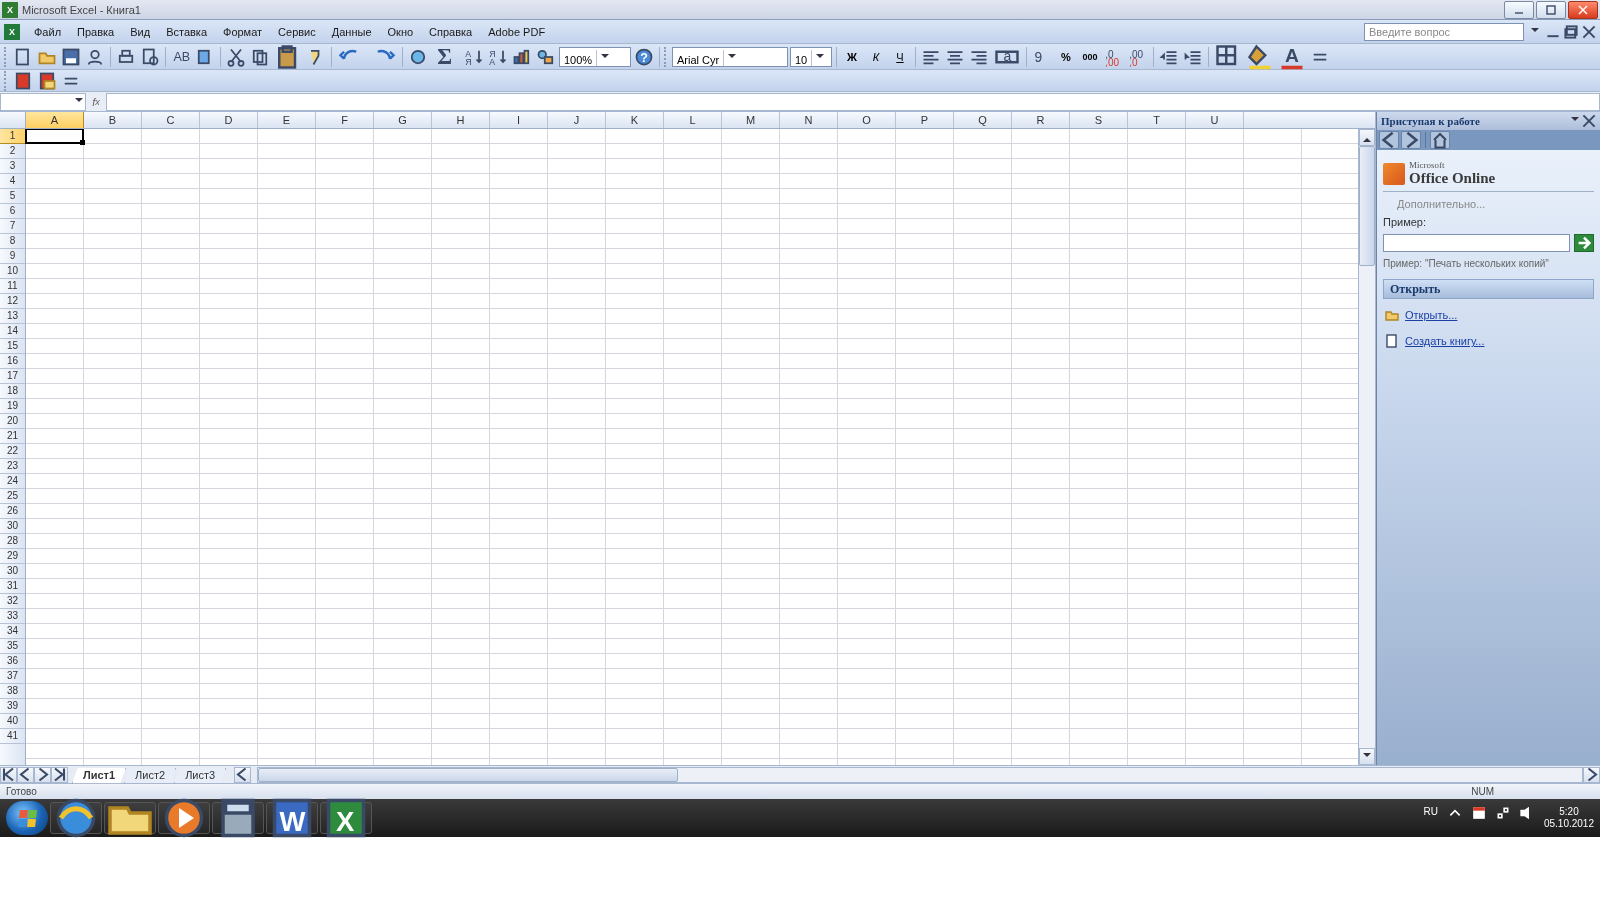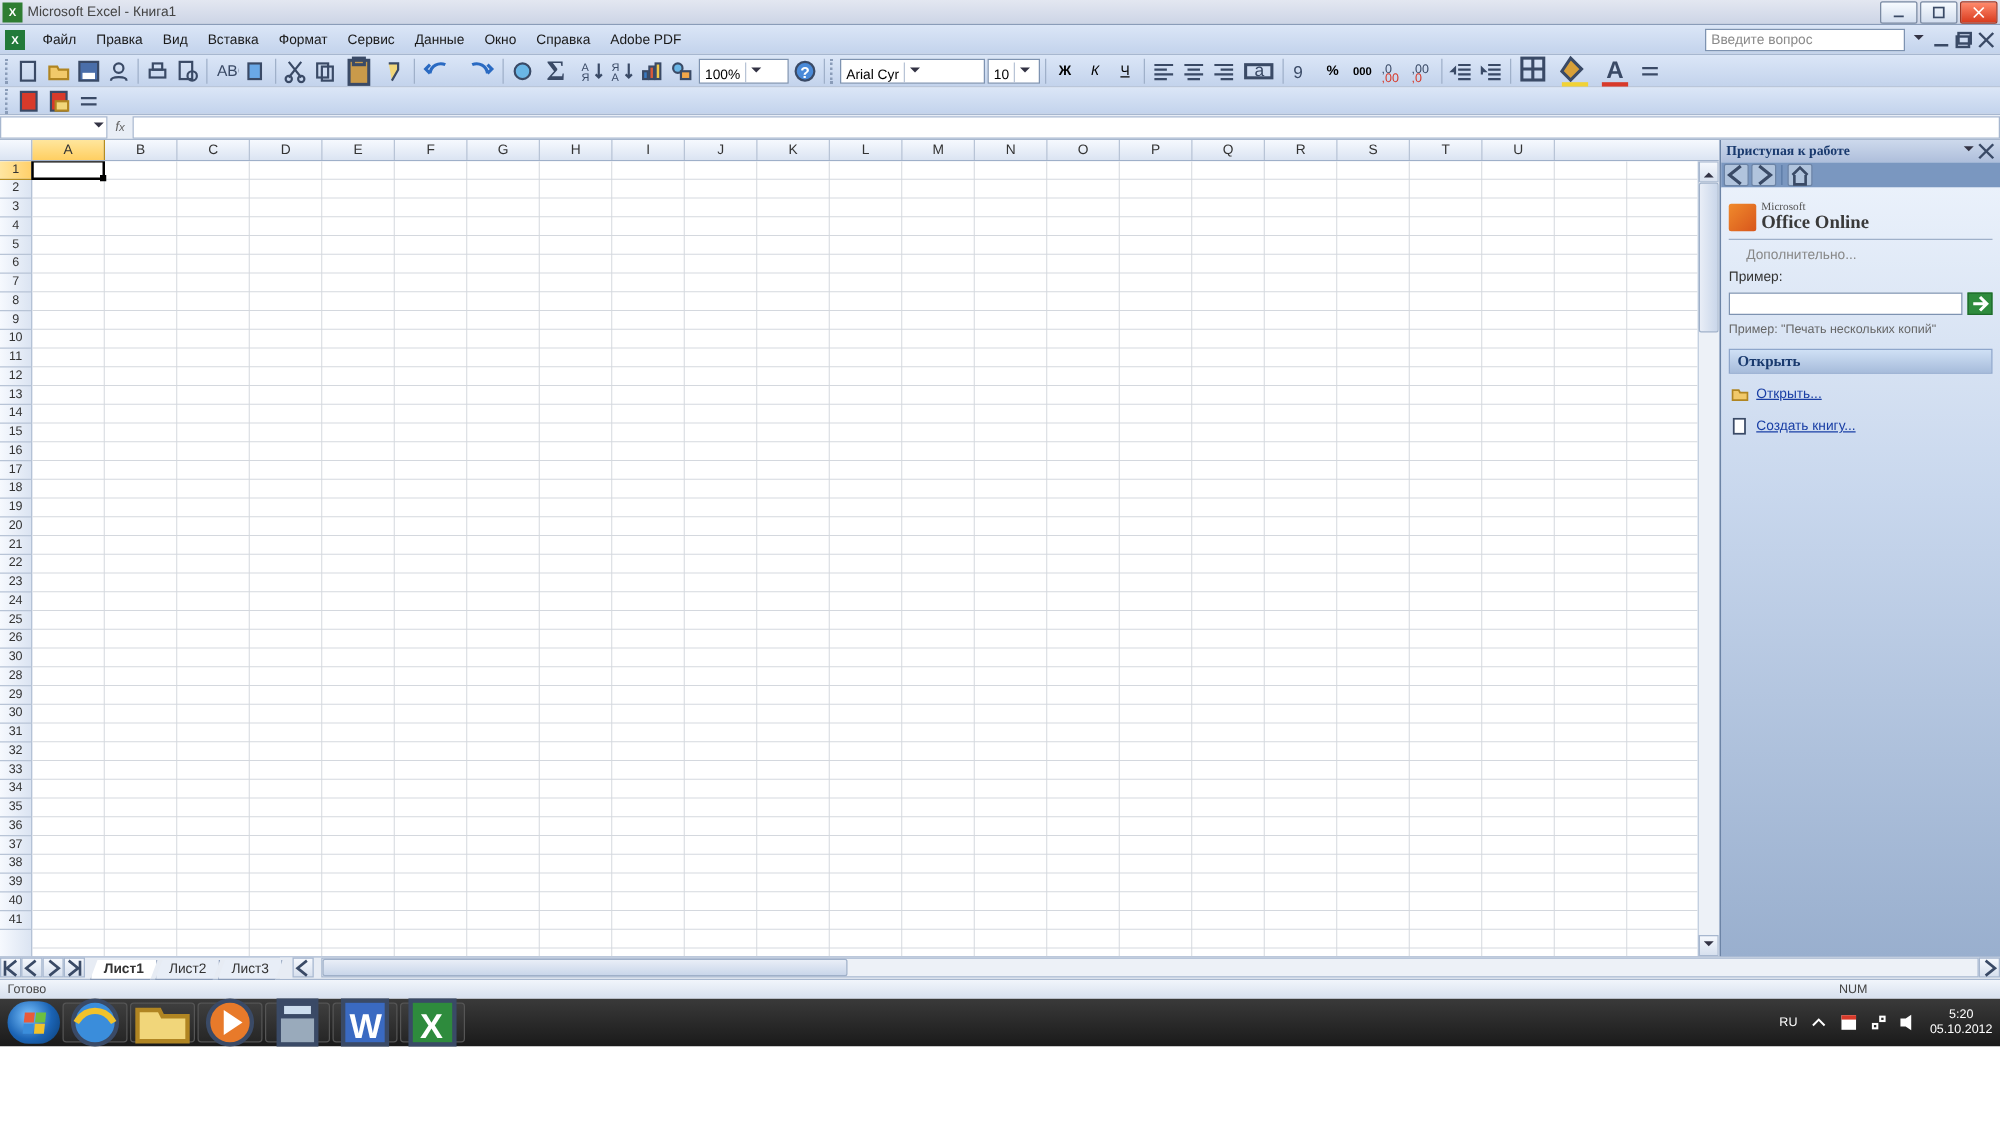--- a/index.html
+++ b/index.html
@@ -71,41 +71,41 @@
 .tp-more{color:#888;padding-left:14px}
 .tp-search-l{color:#333}
 .tp-search{display:flex;gap:4px}
 .tp-search input{flex:1;height:18px;border:1px solid #7e93b1;font-size:11px;padding:0 2px}
 .tp-go{width:20px;height:18px;background:#2e8b3d;border:1px solid #1e6a2b;color:#fff;display:flex;align-items:center;justify-content:center}
 .tp-ex{color:#666;font-size:10px}
 .tp-sect{background:linear-gradient(#cfe0f5,#a7bcdb);height:20px;display:flex;align-items:center;padding:0 6px;font:bold 12px Tahoma;color:#1a3a6e;border:1px solid #8ea6cb;margin-top:4px}
 .tp-open{display:flex;align-items:center;gap:6px;padding:3px 2px;color:#1a3fa5;text-decoration:underline}
 .fico{width:14px;height:14px;display:inline-flex;align-items:center;justify-content:center}
 
-.sheetbar{height:18px;background:#e7ecf4;display:flex;border-top:1px solid #a7b7cf}
+.sheetbar{height:18px;background:#e7ecf4;display:flex;align-items:center;border-top:1px solid #a7b7cf}
 .navs{display:flex}
 .navs .nb{width:17px;height:16px;border:1px solid #a7b7cf;background:linear-gradient(#f5f8fd,#d7e0ee);display:flex;align-items:center;justify-content:center}
 .tabs{display:flex;align-items:flex-end;height:18px;margin-left:4px}
 .tab{height:16px;padding:0 10px;background:#e8eef7;border:1px solid #8a9cb8;border-top:none;font-size:11px;color:#333;clip-path:polygon(6px 0,100% 0,calc(100% - 6px) 100%,0 100%);margin-right:-2px;line-height:14px}
 .tab.act{background:#fff;font-weight:bold}
 .htrack{flex:1;height:16px;background:#edf1f7;border:1px solid #a7b7cf;margin-left:6px;position:relative}
 .hknob{position:absolute;left:0;top:0;bottom:0;width:420px;background:linear-gradient(#e9eef7,#c9d6ea);border:1px solid #9fb0c9;border-radius:2px}
 
 .status{height:16px;background:linear-gradient(#f1f5fb,#d7e0ee);border-top:1px solid #a7b7cf;display:flex;align-items:center;padding:0 6px;font-size:10px;color:#444}
 .status .sp{flex:1}
 
 .wtask{height:38px;background:linear-gradient(#3a3a3a,#1a1a1a);display:flex;align-items:center;padding:0 6px;gap:2px}
 .startbtn{width:42px;height:34px;border-radius:17px;background:radial-gradient(circle at 40% 35%,#7ac3ff 0%,#1b64b5 55%,#0b3c72 100%);display:flex;align-items:center;justify-content:center;position:relative}
 .winflag{display:grid;grid-template:repeat(2,8px)/repeat(2,8px);gap:1px;transform:skewX(-6deg)}
 .winflag span:nth-child(1){background:#e85a3a}
 .winflag span:nth-child(2){background:#6cbf3f}
 .winflag span:nth-child(3){background:#3a8ddb}
 .winflag span:nth-child(4){background:#f1c22b}
 .tbtn{width:52px;height:32px;background:linear-gradient(#3e3e3e,#262626);border:1px solid #555;border-radius:3px;display:flex;align-items:center;justify-content:center}
-.tray{margin-left:auto;display:flex;align-items:center;gap:10px;color:#fff;font-size:10px}
+.tray{margin-left:auto;display:flex;align-items:flex-start;gap:10px;color:#fff;font-size:10px}
 .tray .clk{text-align:center;line-height:12px}
 .ico-sm{width:14px;height:14px}
 
 svg{stroke:#3a4a66;fill:none;stroke-width:1.4}
 svg .f{fill:#3a4a66}
 </style>
 </head>
 <body>
 
 <div class="titlebar">

